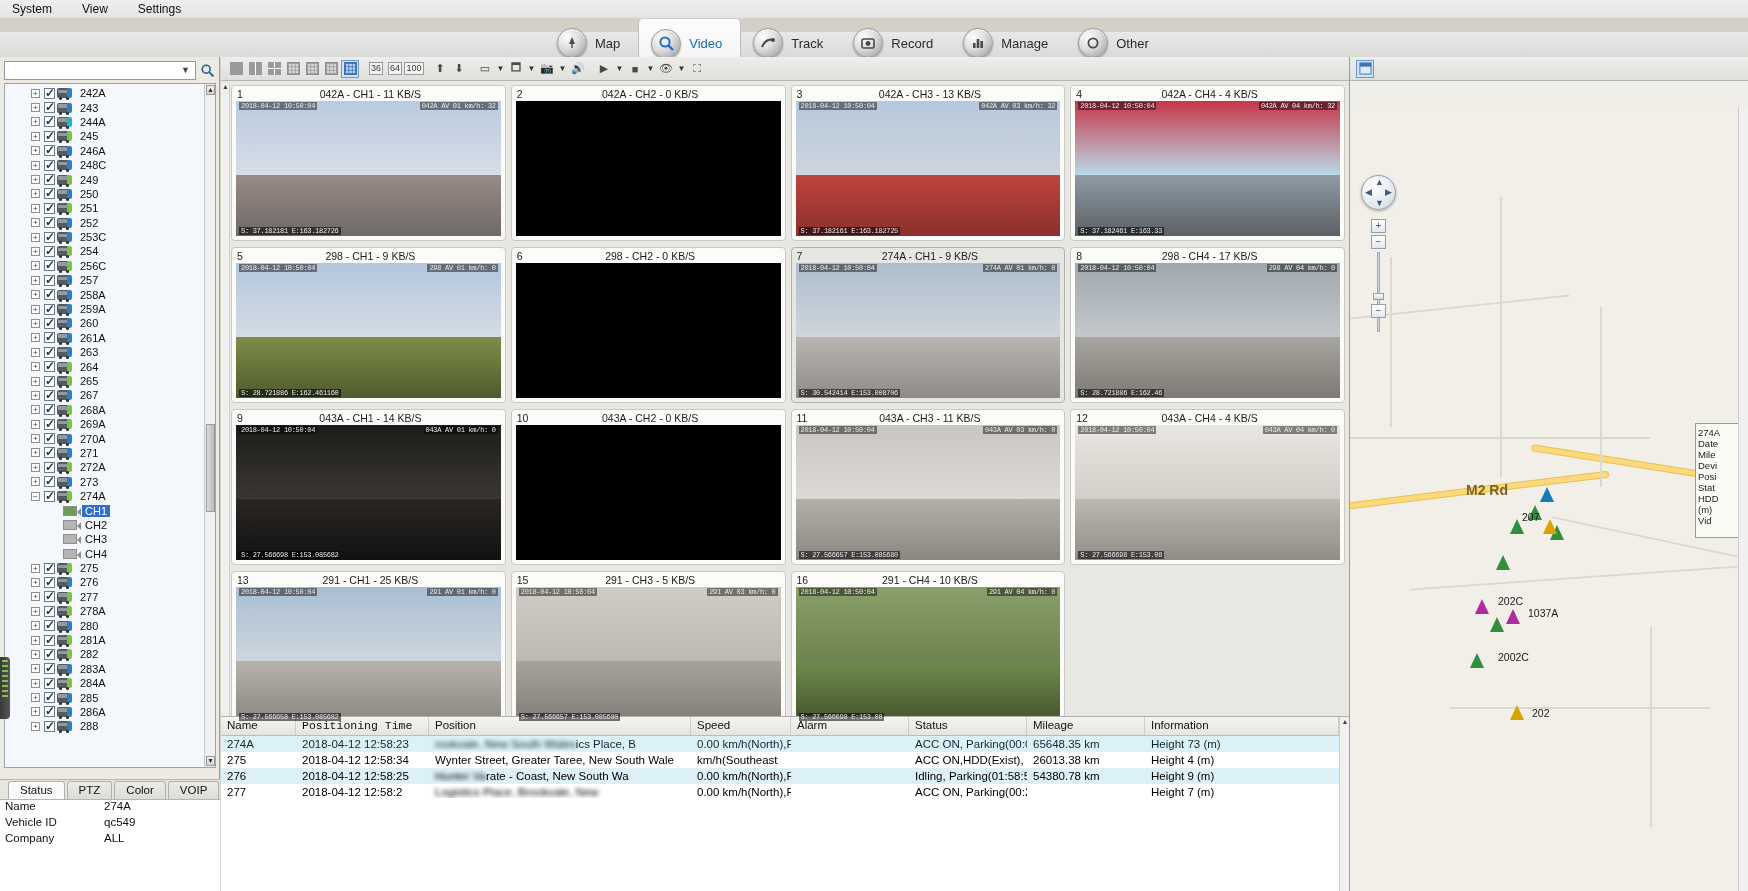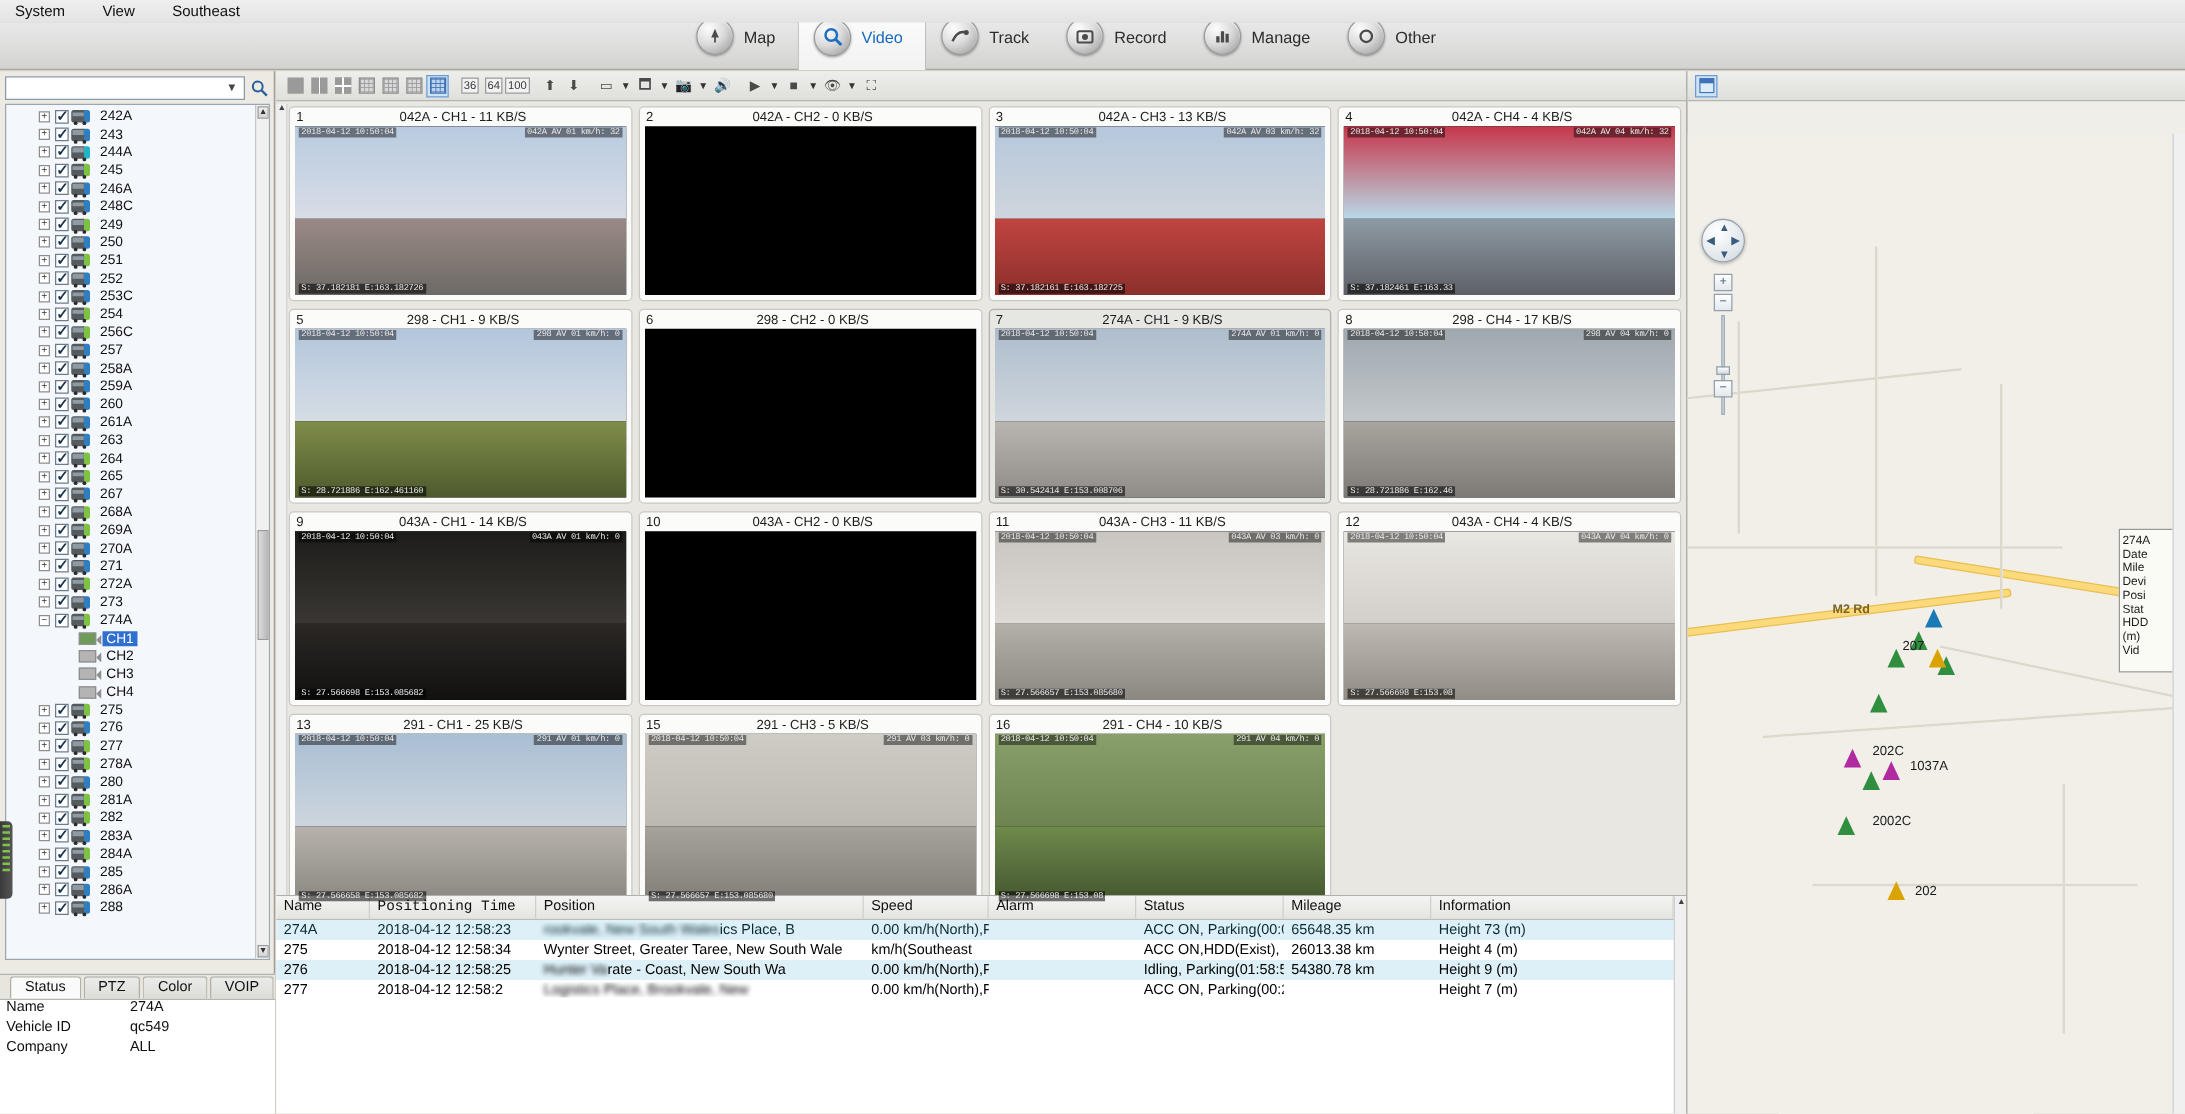--- a/index.html
+++ b/index.html
@@ -17,21 +17,21 @@
   .menubar {
     position: absolute; top: 0; left: 0; width: 1748px; height: 18px;
     background: linear-gradient(#efefef, #e3e3e3);
     display: flex; align-items: center; padding-left: 8px; gap: 22px;
     z-index: 30;
   }
   .menubar .mi { font-size: 12px; color: #101010; cursor: default; padding: 1px 4px; }
 
   
   .ribbon {
-    position: absolute; top: 18px; left: 0; width: 1748px; height: 38px;
+    position: absolute; top: 32px; left: 0; width: 1748px; height: 38px;
     background: linear-gradient(#e8e8e8 0%, #dededd 50%, #d2d2d0 100%);
     border-bottom: 1px solid #a9a9a4;
   }
   .ribbon-tabs {
     position: absolute; left: 545px; top: -14px;
     display: flex; align-items: flex-end; height: 52px; gap: 0px;
   }
   .rtab {
     display: flex; align-items: center; gap: 8px;
     padding: 6px 18px 8px 12px; height: 52px;
@@ -336,21 +336,21 @@
   .addr-inp {
     flex: 1; height: 19px; border: 1px solid #b4b4ae; border-left: none;
     background: #fff;
   }
   .mapview {
     position: absolute; left: 0; top: 50px; width: 399px; height: 784px;
     background: #f2efe9; overflow: hidden;
   }
   .mroad { position: absolute; background: #fff; border: 1px solid #ddd8cc; }
   .mroad.major { background: #fcd97a; border-color: #e8bf52; }
-  .mlabel { position:absolute; font-size:10px; color:#6b6b63; white-space:nowrap; }
+  .mlabel { position:absolute; font-size:14px; color:#6b6b63; white-space:nowrap; }
   .mlabel.major { color:#7b6524; font-weight:bold; }
   .marker {
     position: absolute; width: 0; height: 0;
     border-left: 7px solid transparent; border-right: 7px solid transparent;
     border-bottom: 15px solid #2f8f3f;
   }
   .mtext { position:absolute; font-size:10.5px; color:#1a1a1a; white-space:nowrap; }
   .navpad {
     position: absolute; left: 11px; top: 68px; width: 35px; height: 35px;
     border-radius: 50%; background: radial-gradient(circle at 35% 30%, #fff, #dfe5ea 70%, #b9c2ca);
@@ -379,21 +379,21 @@
   }
 </style>
 </head>
 <body>
 
 <div id="app">
 
   <div class="menubar">
     <div class="mi">System</div>
     <div class="mi">View</div>
-    <div class="mi">Southeast</div>
+    <div class="mi">Settings</div>
   </div>
 
   <div class="ribbon">
     <div class="ribbon-tabs">
       <div class="rtab">
         <div class="orb">
           <svg width="16" height="16" viewBox="0 0 16 16">
               <path d="M8 2 L5 9 H11 Z" fill="#4a4a4a"></path>
               <rect x="7.3" y="8" width="1.4" height="5" fill="#4a4a4a"></rect>
             </svg>

